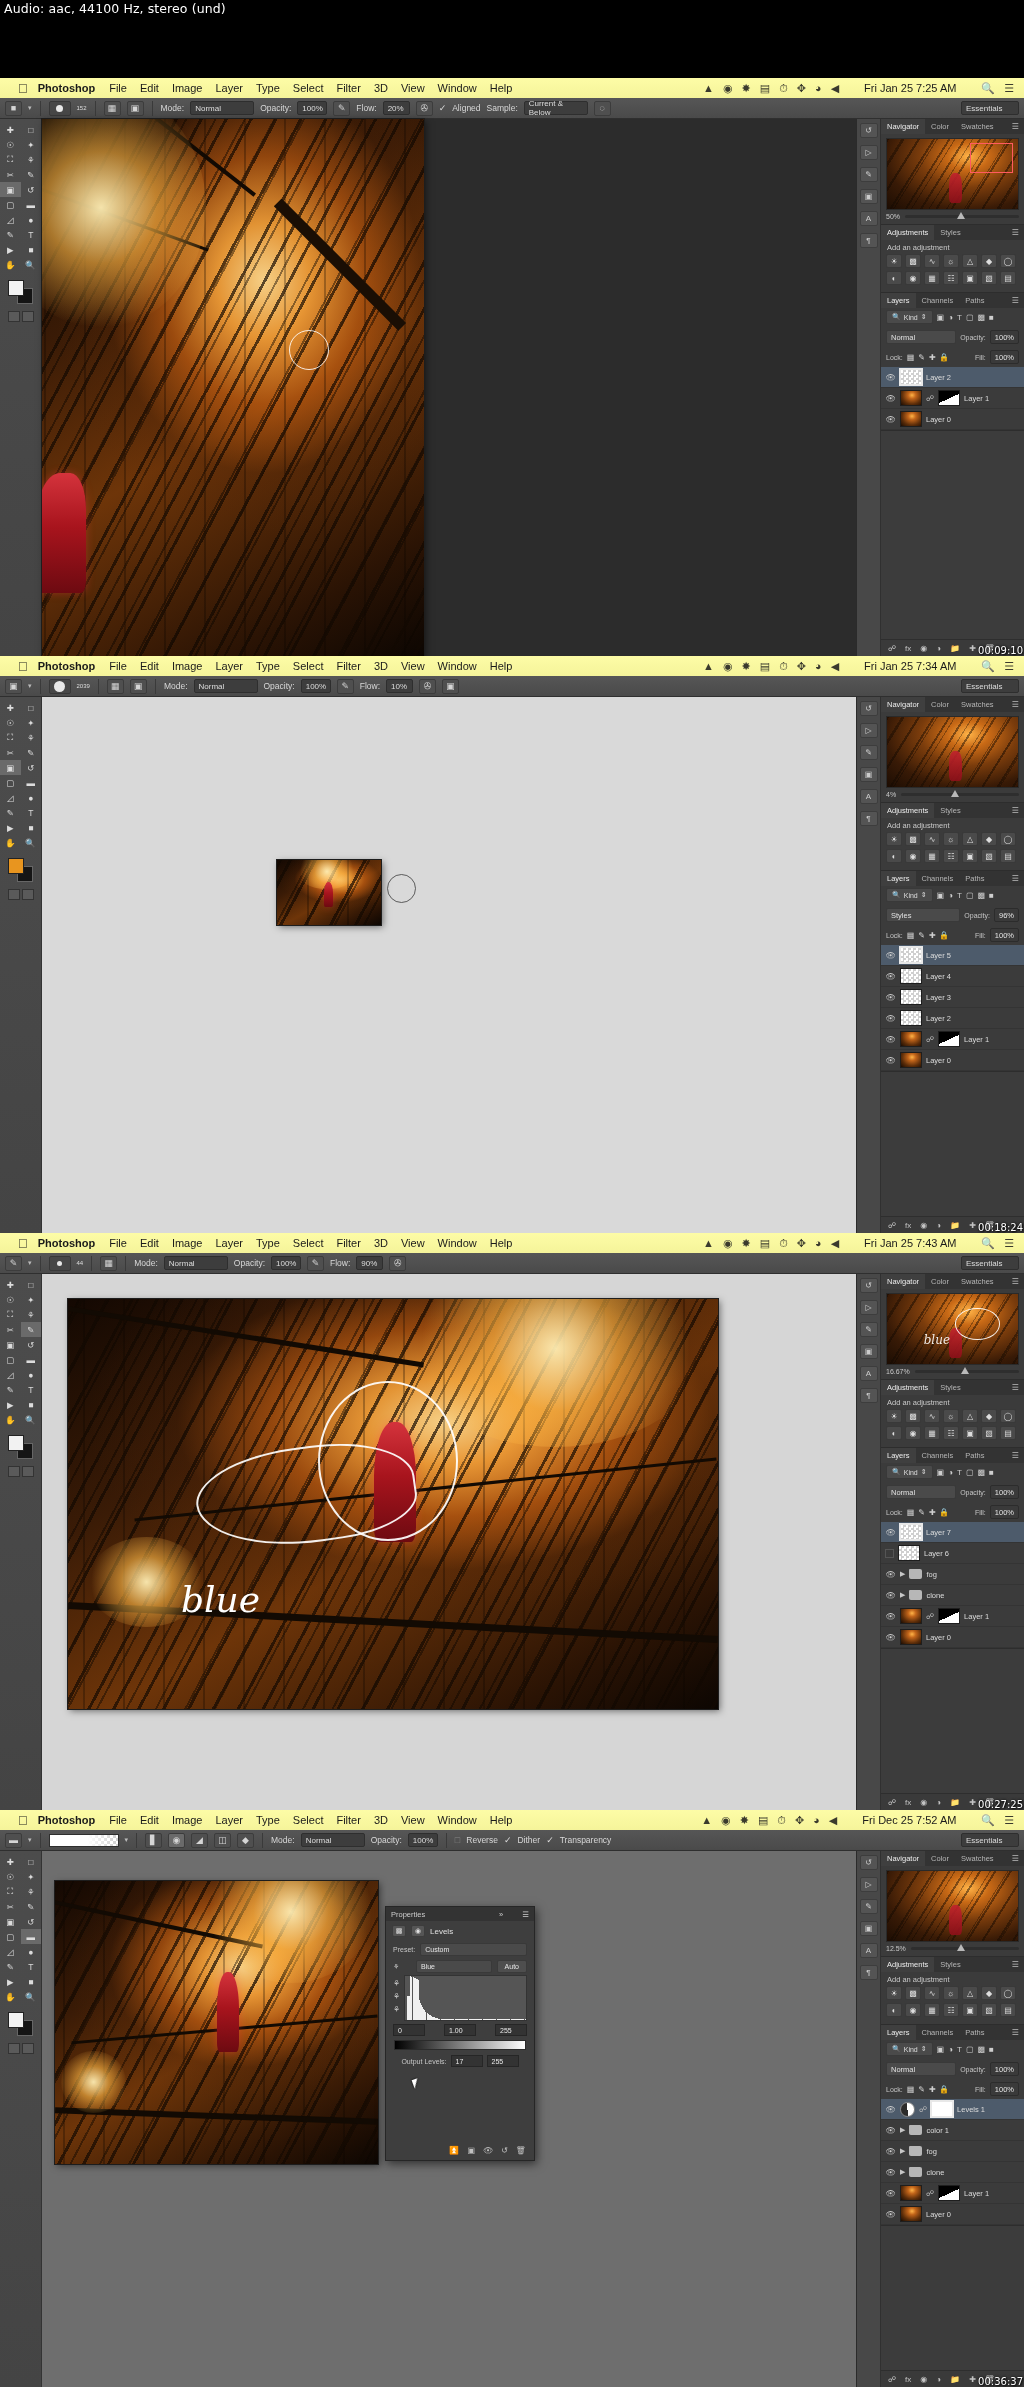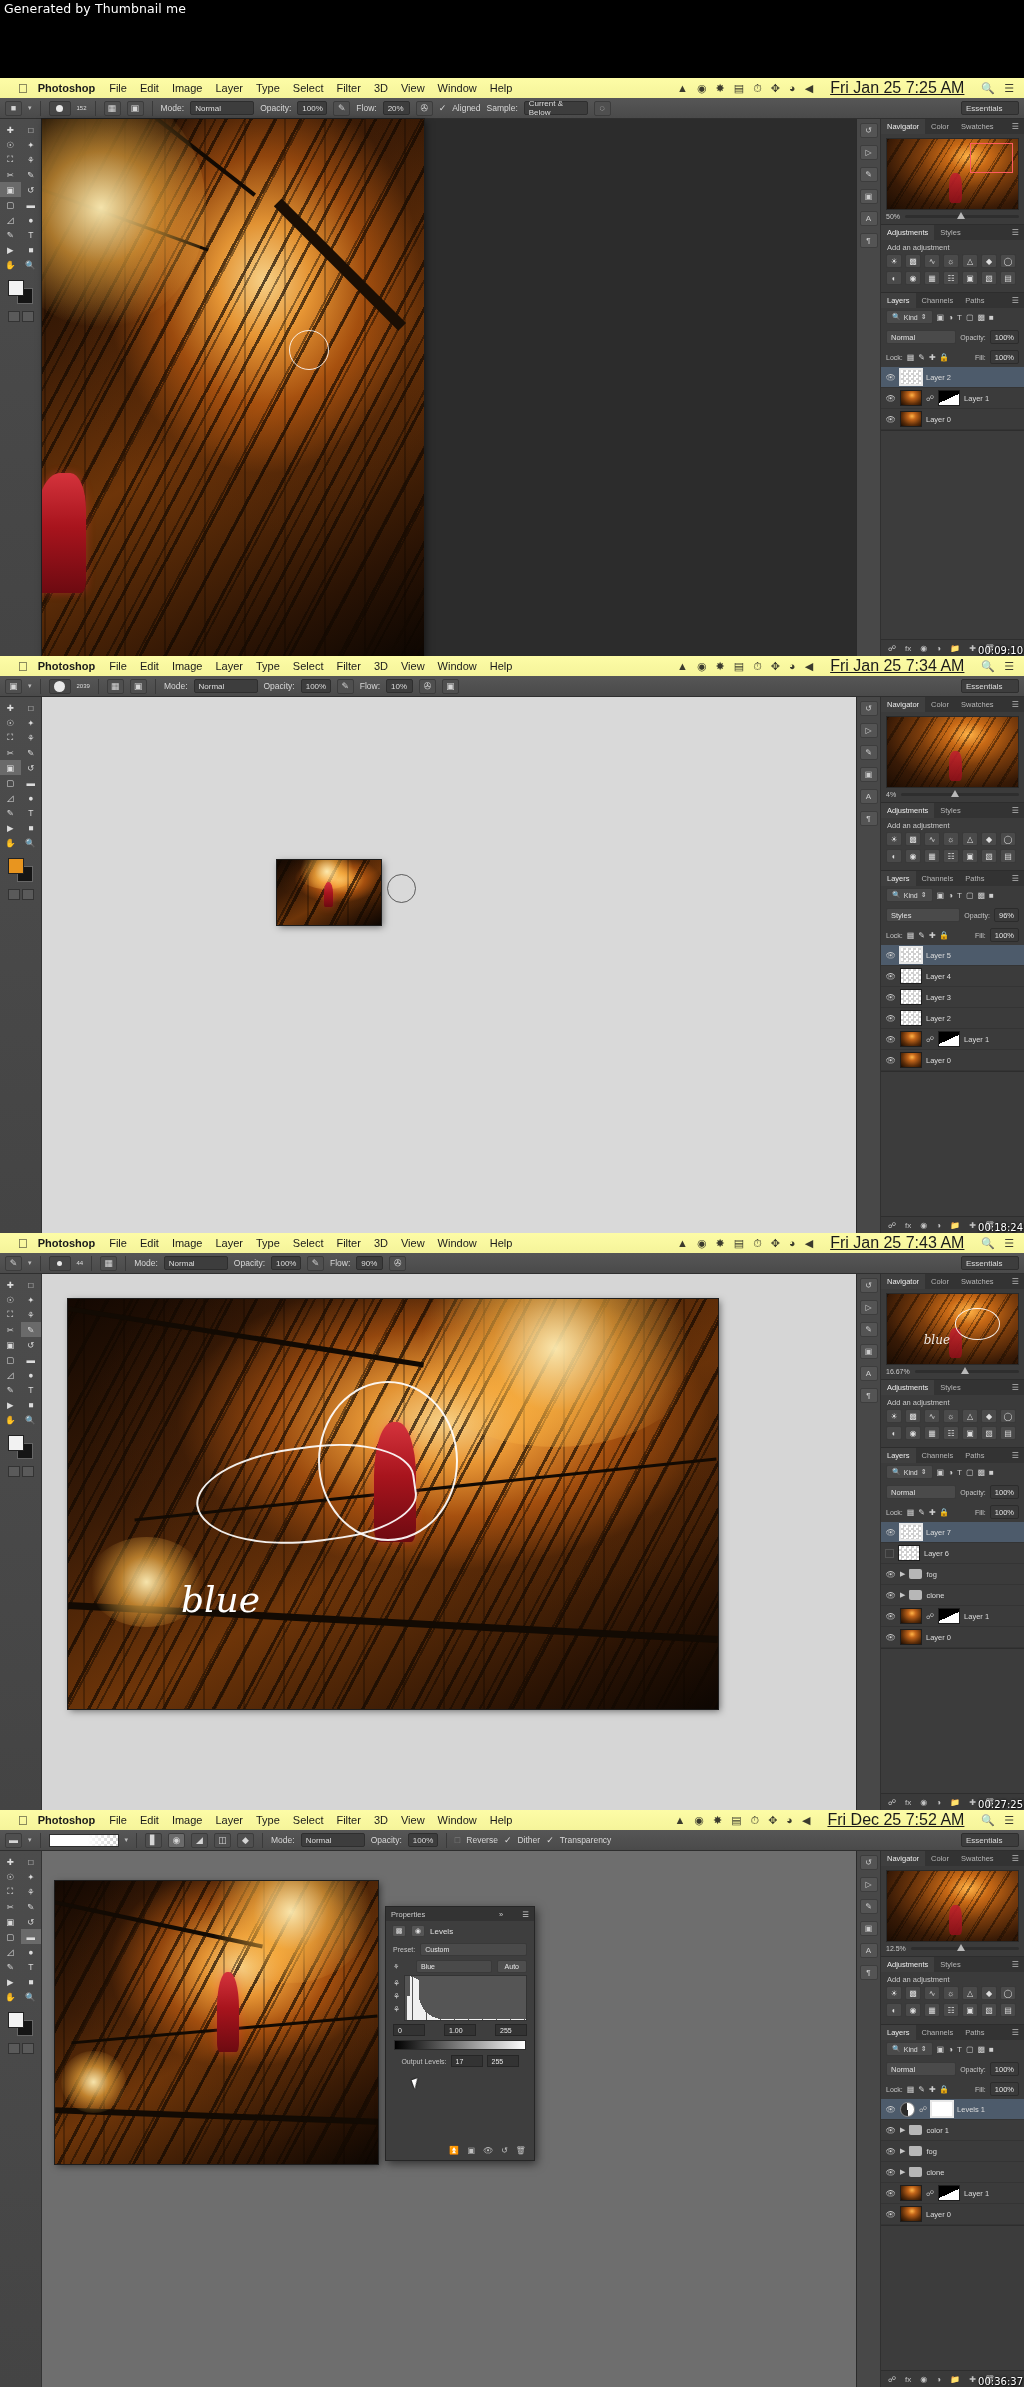--- a/index.html
+++ b/index.html
@@ -28,21 +28,21 @@
   .menubar {
     height: 20px; background: linear-gradient(#fdfca6, #f5f49a);
     display: flex; align-items: center; padding: 0 6px;
     font-size: 11px; color: #1a1a1a; position: relative;
   }
   .menubar .apple { font-size: 13px; margin: 0 10px 0 12px; line-height: 1; }
   .menubar .app-name { font-weight: bold; margin-right: 14px; }
   .menubar .mi { margin-right: 13px; }
   .menubar .right { margin-left: auto; display: flex; align-items: center; gap: 9px; padding-right: 4px; }
   .menubar .right .ic { font-size: 11px; opacity: .85; }
-  .menubar .clock { font-size: 16px; margin: 0 8px; white-space: nowrap; text-decoration: underline; }
+  .menubar .clock { font-size: 11px; margin: 0 16px; white-space: nowrap; }
 
   
   .optionsbar {
     height: 21px; background: linear-gradient(#565656, #4a4a4a);
     border-bottom: 1px solid #2f2f2f;
     display: flex; align-items: center; gap: 6px;
     padding: 0 5px; font-size: 8.5px; color: #cfcfcf;
   }
   .optionsbar .sep { width: 1px; height: 15px; background: #3a3a3a; margin: 0 2px; }
   .ob-tool { width: 17px; height: 15px; background: #4f4f4f; border: 1px solid #3c3c3c; border-radius: 2px;
@@ -185,21 +185,21 @@
             font-size: 7px; display: flex; align-items: center; padding: 0 4px; }
   .gradbar { height: 10px; margin: 3px 8px 0; background: linear-gradient(90deg,#000,#fff); border: 1px solid #2b2b2b; }
   .props-foot { display: flex; align-items: center; gap: 8px; height: 15px; padding: 0 8px; font-size: 8px; color: #c0c0c0; }
   .cursor { position: absolute; width: 0; height: 0; border-left: 6px solid #fff; border-bottom: 9px solid transparent;
             transform: rotate(-20deg); filter: drop-shadow(0 0 1px #000); }
 </style>
 </head>
 <body>
 
 <div class="fileinfo">
-  <div>Generated by Thumbnail me</div>
+  <div>Audio: aac, 44100 Hz, stereo (und)</div>
 </div>
 
 <div class="panel p1">
   <div class="menubar">
     <span class="apple"></span>
     <span class="app-name">Photoshop</span>
     <span class="mi">File</span>
     <span class="mi">Edit</span>
     <span class="mi">Image</span>
     <span class="mi">Layer</span>

